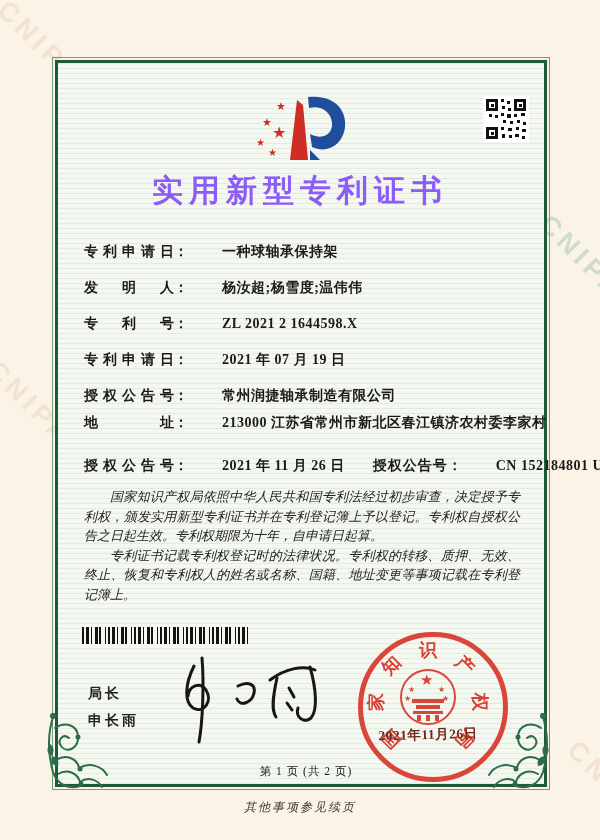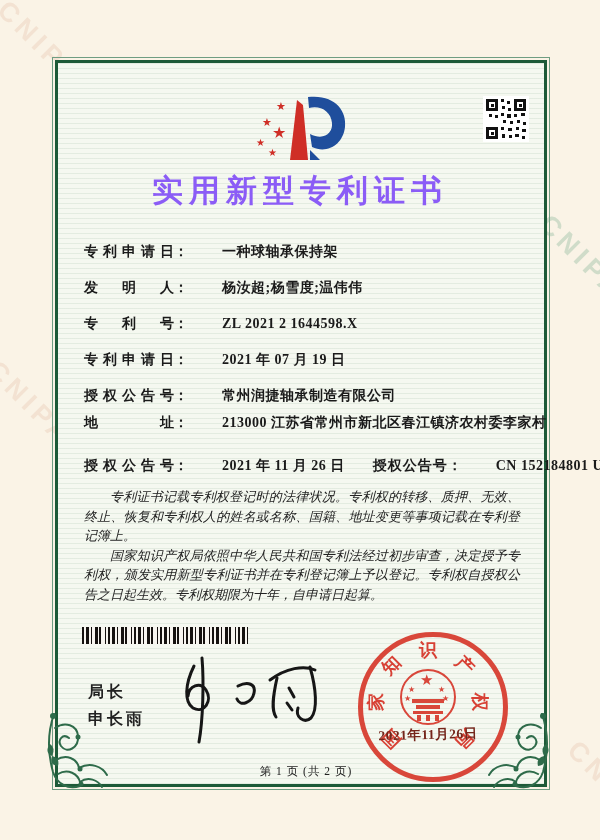--- a/index.html
+++ b/index.html
@@ -40,22 +40,22 @@
   .pair2{margin-left:28px;}
   .pair2 .lbl2{letter-spacing:1px;}
   
   .body-text{position:absolute;left:84px;top:487px;width:436px;font-size:13px;
              line-height:19.5px;font-style:italic;color:#222;text-align:justify;}
   .body-text p{margin:0;text-indent:2em;}
   
   .barcode{position:absolute;left:82px;top:627px;width:166px;height:17px;
     background:repeating-linear-gradient(90deg,#15120f 0 2px,#f7f5ef 2px 4px,#15120f 4px 7px,#f7f5ef 7px 9px,#15120f 9px 10px,#f7f5ef 10px 13px,#15120f 13px 16px,#f7f5ef 16px 17px,#15120f 17px 19px,#f7f5ef 19px 23px,#15120f 23px 24px,#f7f5ef 24px 26px);}
   
-  .officer{position:absolute;left:88px;top:680px;font-family:Liberation Mono, monospace;
-           font-size:16px;font-weight:600;letter-spacing:3px;line-height:27px;color:#222;}
+  .officer{position:absolute;left:88px;top:680px;font-family:Liberation Serif, serif;
+           font-size:14px;font-weight:600;letter-spacing:3px;line-height:27px;color:#222;}
   .signature{position:absolute;left:158px;top:650px;}
   
   .seal{position:absolute;left:355px;top:629px;width:146px;height:146px;}
   .seal-ring{position:absolute;left:3px;top:3px;width:140px;height:140px;border-radius:50%;
              border:5px solid rgba(214,55,42,0.92);}
   .ring-ch{position:absolute;left:50%;top:50%;width:20px;height:20px;margin-left:-10px;margin-top:-10px;
            text-align:center;font-size:18px;font-weight:bold;color:rgba(214,55,42,0.95);line-height:20px;}
   .ring-ch:nth-of-type(1){transform:rotate(-135deg) translateY(-52px);}
   .ring-ch:nth-of-type(2){transform:rotate(-90deg)  translateY(-52px);}
   .ring-ch:nth-of-type(3){transform:rotate(-45deg)  translateY(-52px);}
@@ -194,22 +194,22 @@
     <span class="lbl">授权公告号</span><span class="colon">：</span><span class="val">常州润捷轴承制造有限公司</span>
   </div>
   <div class="row r6">
     <span class="lbl">地址</span><span class="colon">：</span><span class="val">213000 江苏省常州市新北区春江镇济农村委李家村</span>
   </div>
   <div class="row r7">
     <span class="lbl">授权公告号</span><span class="colon">：</span><span class="val">2021 年 11 月 26 日</span><span class="pair2"><span class="lbl2">授权公告号</span><span class="colon">：</span><span class="val">CN 152184801 U</span></span>
   </div>
 
   <div class="body-text">
+    <p>国家知识产权局依照中华人民共和国专利法经过初步审查，决定授予专利权，颁发实用新型专利证书并在专利登记簿上予以登记。专利权自授权公告之日起生效。专利权期限为十年，自申请日起算。</p>
     <p>专利证书记载专利权登记时的法律状况。专利权的转移、质押、无效、终止、恢复和专利权人的姓名或名称、国籍、地址变更等事项记载在专利登记簿上。</p>
-    <p>国家知识产权局依照中华人民共和国专利法经过初步审查，决定授予专利权，颁发实用新型专利证书并在专利登记簿上予以登记。专利权自授权公告之日起生效。专利权期限为十年，自申请日起算。</p>
   </div>
 
   <div class="barcode"></div>
 
   <div class="officer">
     <div>局长</div>
     <div>申长雨</div>
   </div>
 
   <svg class="signature" width="175" height="100" viewBox="0 0 175 100">
@@ -247,14 +247,15 @@
         <rect x="15" y="46" width="30" height="3"></rect>
         <rect x="19" y="50" width="4" height="6"></rect>
         <rect x="28" y="50" width="4" height="6"></rect>
         <rect x="37" y="50" width="4" height="6"></rect>
       </g>
     </svg>
     <span class="seal-date">2021年11月26日</span>
   </div>
 
   <div class="page-num">第 1 页 (共 2 页)</div>
+  <div class="continuation">其他事项参见续页</div>
 
 </div>
 
 </body></html>

